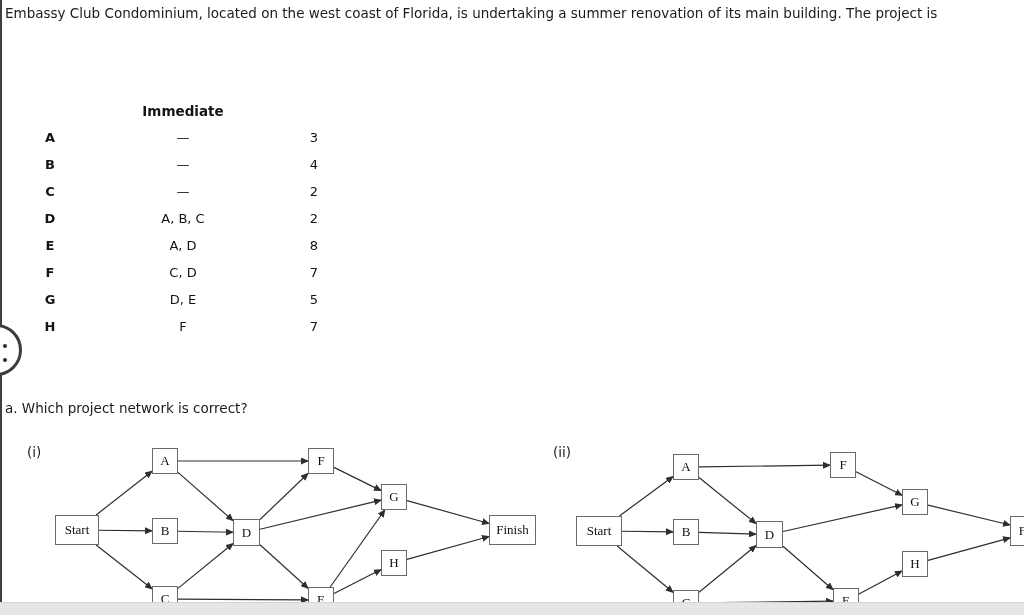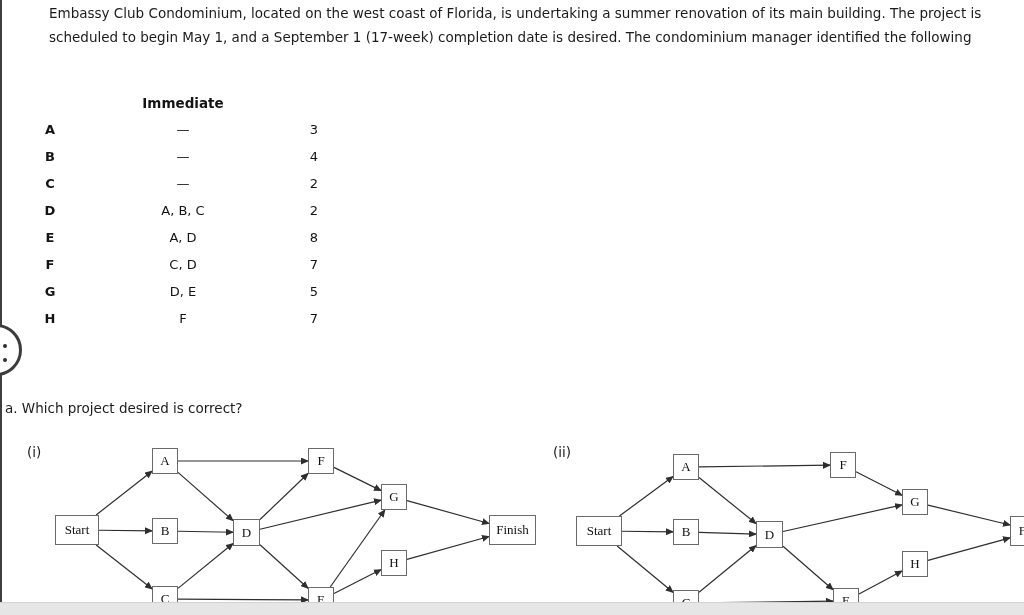--- a/index.html
+++ b/index.html
@@ -13,24 +13,24 @@
   .side-widget {
     position:absolute; left:-30px; top:324px; width:52px; height:52px;
     border:3px solid #3c3c3c; border-radius:50%; background:#ffffff; z-index:5;
     box-sizing:border-box;
   }
   .side-widget .dot {
     position:absolute; left:30px; width:4px; height:4px; border-radius:50%; background:#2e2e2e;
   }
   .side-widget .dot.d1 { top:17px; }
   .side-widget .dot.d2 { top:31px; }
-  .intro { position:absolute; left:5px; top:1px; font-size:13.5px; z-index:2;margin-left:44px; }
+  .intro { position:absolute; left:5px; top:1px; font-size:13.5px; z-index:2; }
   .intro div { height:24px; line-height:24px; white-space:nowrap; }
   .acttable {
-    position:absolute; left:2px; top:90px; border-collapse:collapse;
+    position:absolute; left:2px; top:98px; border-collapse:collapse;
     font-size:13px; color:#141414; table-layout:fixed; z-index:2;
   }
   .acttable th, .acttable td { padding:0; text-align:center; font-weight:bold; }
   .acttable tr.r1 th { height:26px; font-size:13.5px; }
   .acttable tr.r2 th { height:26px; font-size:13.5px; border-bottom:2px solid #000; }
   .acttable td { height:27px; }
   .acttable td.plain { font-weight:normal; }
   .question { position:absolute; left:5px; top:400px; font-size:13.5px; z-index:2; }
   .net-label { position:absolute; top:444px; font-size:13.5px; z-index:2; }
   .network { position:absolute; top:440px; height:180px; z-index:2; }
@@ -53,21 +53,20 @@
 
 <div class="left-line"></div>
 
 <div class="side-widget">
   <span class="dot d1"></span>
   <span class="dot d2"></span>
 </div>
 
 <div class="intro">
   <div>Embassy Club Condominium, located on the west coast of Florida, is undertaking a summer renovation of its main building. The project is</div>
-  <div>scheduled to begin May 1, and a September 1 (17-week) completion date is desired. The condominium manager identified the following</div>
 </div>
 
 <table class="acttable">
   <colgroup>
     <col style="width:96px">
       <col style="width:170px">
       <col style="width:92px">
   </colgroup>
   <thead>
     <tr class="r1">
@@ -113,21 +112,21 @@
         <td class="plain">5</td>
       </tr>
       <tr>
         <td class="act">H</td>
         <td class="plain">F</td>
         <td class="plain">7</td>
       </tr>
     </tbody>
 </table>
 
-<div class="question">a. Which project desired is correct?</div>
+<div class="question">a. Which project network is correct?</div>
 
 <div class="net-label" style="left:27px">(i)</div>
 <div class="net-label" style="left:553px">(ii)</div>
 
 <div class="network" id="net0">
     <svg width="500" height="180">
       <defs>
         <marker id="arrownet0" markerWidth="8" markerHeight="7" refX="7" refY="3.5" orient="auto" markerUnits="userSpaceOnUse">
           <path d="M0,0 L8,3.5 L0,7 Z" fill="#2e2e2e"></path>
         </marker>

